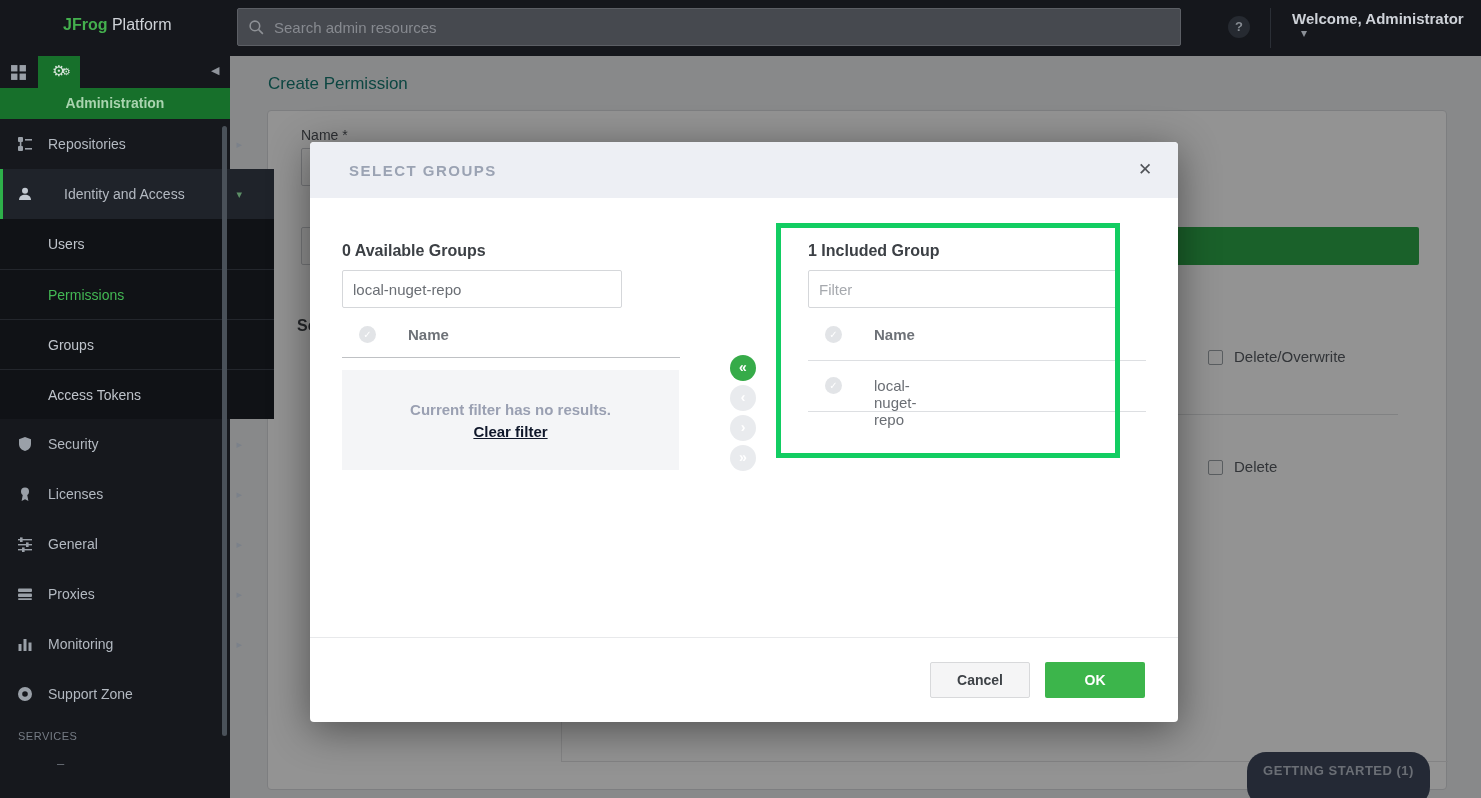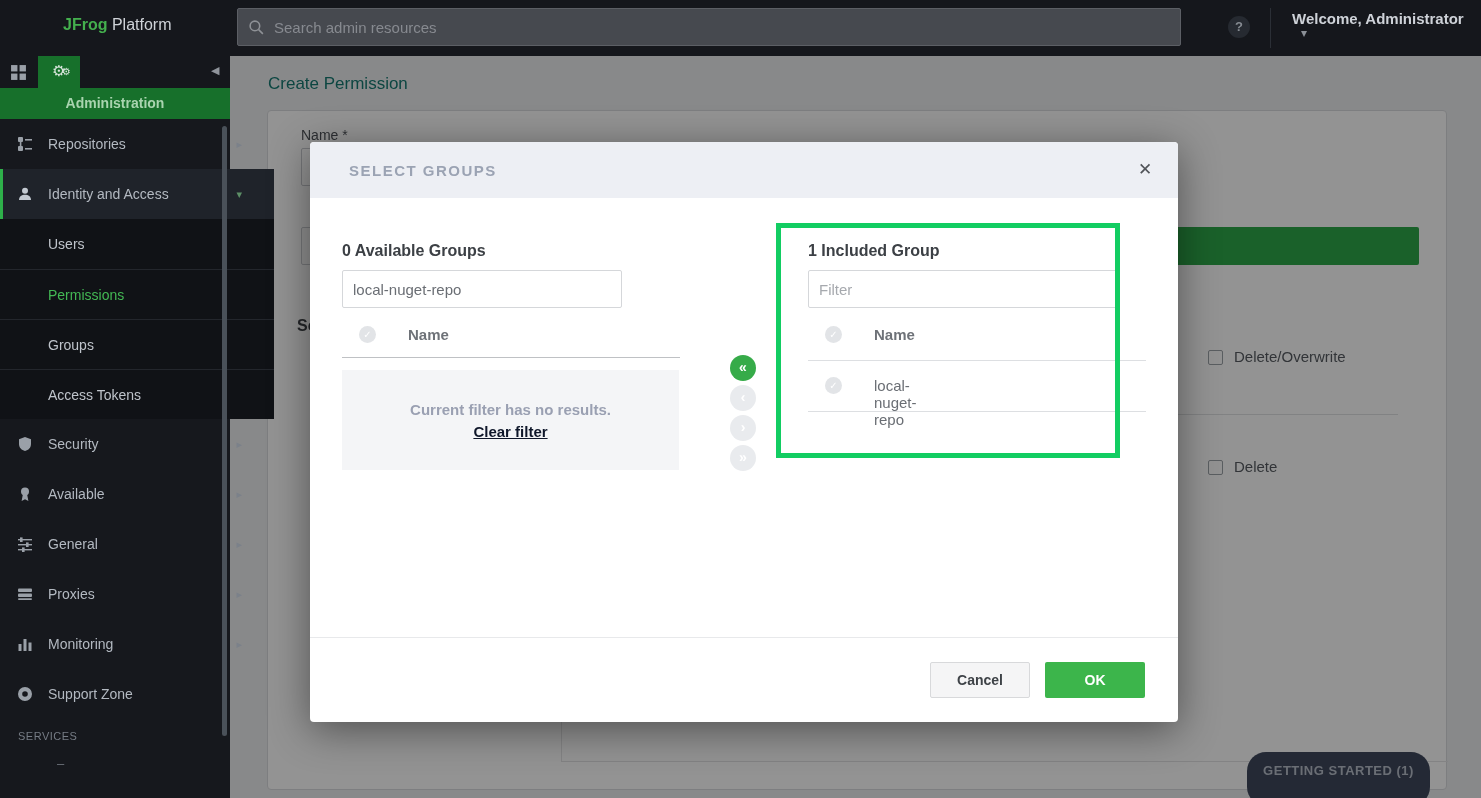--- a/index.html
+++ b/index.html
@@ -35,21 +35,21 @@
   .sb-tab .gear-big { font-size:15px; line-height:30px; }
   .sb-tab .gear-small { position:absolute; left:24px; top:10px; font-size:10px; }
   .collapse { left:211px; top:8px; color:#8f949b; font-size:11px; }
   .admin-bar { left:0; top:32px; width:230px; height:31px; background:#17702b;
     color:#a9d4af; font-size:14px; font-weight:700; text-align:center; line-height:31px; }
   .menu { left:0; top:63px; width:274px; }
   .mi { position:relative; height:50px; display:flex; align-items:center; }
   .mi .ico { width:16px; height:16px; margin-left:17px; flex:none; }
   .mi .lbl { margin-left:15px; font-size:14px; color:#b3b9c1; }
   .mi .chev { position:absolute; right:32px; color:#7b818a; font-size:11px; }
-  .mi.expanded { background:#1f232a; border-left:3px solid #2eb04a; }
+  .mi.expanded { background:#1f232a; border-left:3px solid #2eb04a;gap:16px; }
   .mi.expanded .ico { margin-left:14px; }
   .mi.expanded .chev { color:#5d8f66; }
   .submenu { background:#101216; }
   .smi { position:relative; height:50px; display:flex; align-items:center; }
   .smi .lbl { margin-left:48px; font-size:14px; color:#bfc4cb; }
   .smi + .smi { border-top:1px solid #23262c; }
   .smi.active .lbl { color:#43b854; }
   .services { left:18px; top:674px; font-size:11px; color:#767c85; letter-spacing:0.5px; }
   .svc-dash { left:57px; top:700px; font-size:13px; color:#6c727a; }
   .sb-scroll { left:222px; top:70px; width:5px; height:610px; background:#4a5159; border-radius:3px; }
@@ -190,21 +190,21 @@
           <path d="M8 1l6 2.2V8c0 3.8-2.6 6.2-6 7-3.4-.8-6-3.2-6-7V3.2z"></path>
         </svg>
       <span class="lbl">Security</span>
       <span class="chev">▸</span>
     </div>
     <div class="mi">
       <svg class="ico icon" viewBox="0 0 16 16">
           <circle cx="8" cy="5.5" r="4"></circle>
           <path d="M5.8 8.8L4.6 15l3.4-1.8L11.4 15l-1.2-6.2z"></path>
         </svg>
-      <span class="lbl">Available</span>
+      <span class="lbl">Licenses</span>
       <span class="chev">▸</span>
     </div>
     <div class="mi">
       <svg class="ico icon" viewBox="0 0 16 16">
           <rect x="1" y="3" width="14" height="1.4"></rect>
           <rect x="3" y="1.4" width="2.6" height="4.6"></rect>
           <rect x="1" y="8" width="14" height="1.4"></rect>
           <rect x="9" y="6.4" width="2.6" height="4.6"></rect>
           <rect x="1" y="13" width="14" height="1.4"></rect>
           <rect x="5" y="11.4" width="2.6" height="4.6"></rect>

